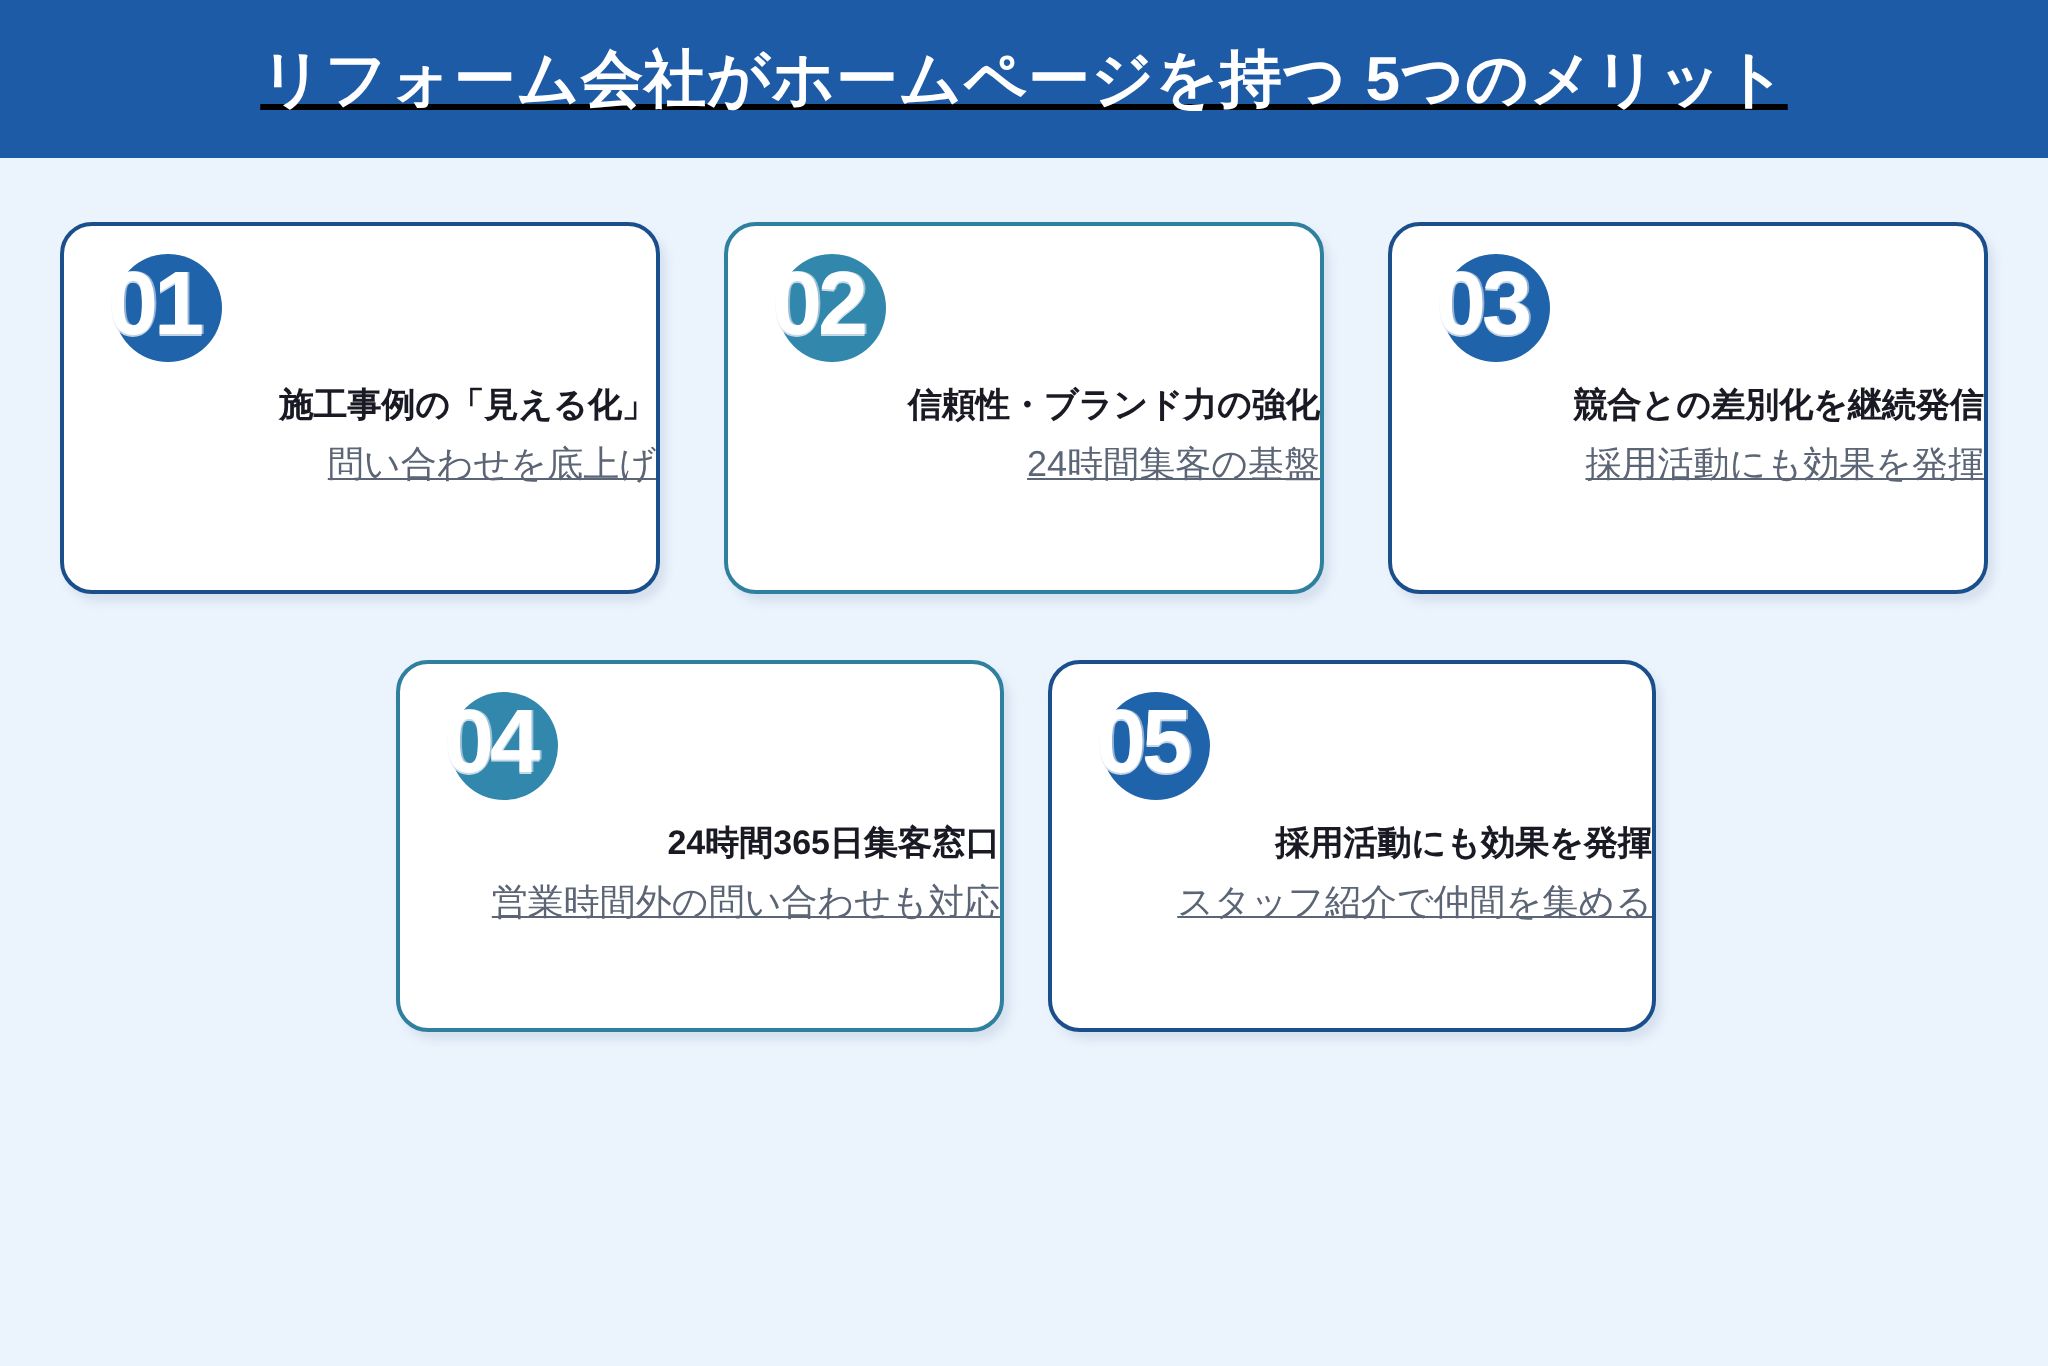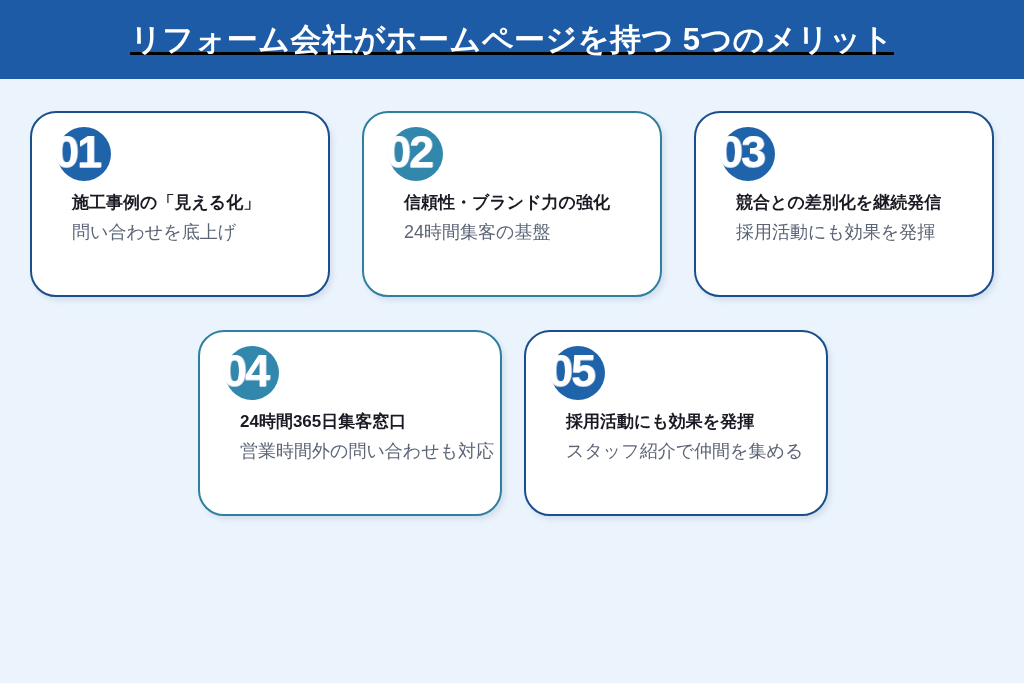--- a/index.html
+++ b/index.html
@@ -60,21 +60,21 @@
     left: 198px;
     top: 330px;
     width: 630px;
     justify-content: space-between;
   }
 
   .card {
     position: relative;
     box-sizing: border-box;
     background: #ffffff;
-    border-radius: 26px;
+    border-radius: 16px;
     border: 2px solid #1a4f8b;
     box-shadow: 3px 4px 5px rgba(120, 140, 170, 0.18);
   }
   #row-top .card { width: 300px; height: 186px; }
   #row-bottom .card { width: 304px; height: 186px; }
 
   .card.teal {
     border-color: #2f7f9e;
   }
 
@@ -113,37 +113,37 @@
        0 1px 0 rgba(225, 232, 242, 0.85),
        1px 0 0 rgba(225, 232, 242, 0.6);
   }
 
   
   .card-text {
     position: absolute;
     left: 0;
     top: 80px;
     width: 100%;
-    text-align: left;
-    padding-left: 40px;
+    text-align: right;
   }
   .card-title {
     font-size: 17px;
     font-weight: bold;
     color: #1a1a24;
     line-height: 1.2;
     white-space: nowrap;
   }
   .card-sub {
     margin-top: 9px;
     font-size: 18px;
     font-weight: normal;
     color: #5c6575;
     line-height: 1.2;
     white-space: nowrap;
+    text-decoration: underline;
   }
 </style>
 </head>
 <body>
 
 <div id="slide">
 
   <div id="header-band">
     <div id="header-title">リフォーム会社がホームページを持つ 5つのメリット</div>
   </div>

